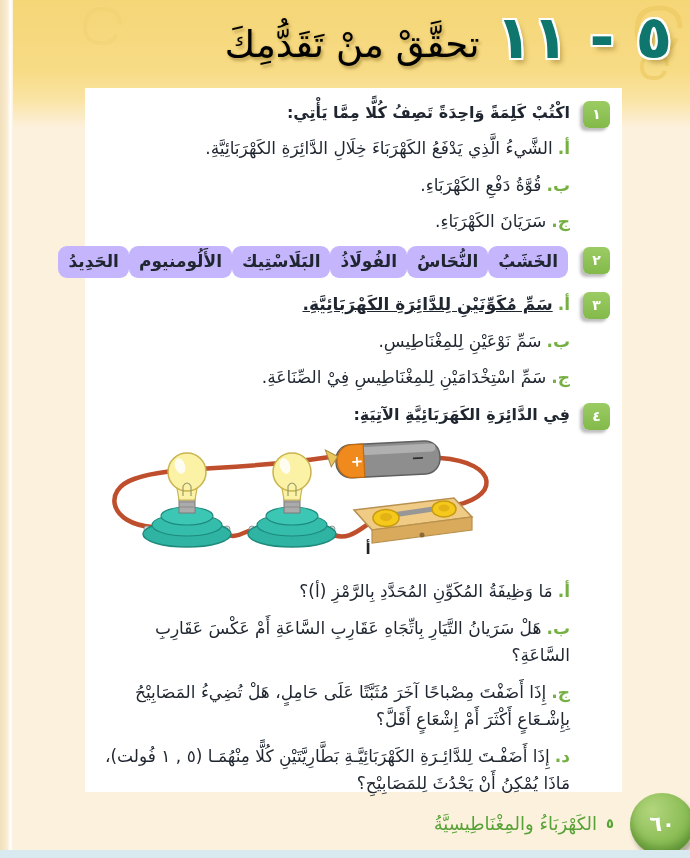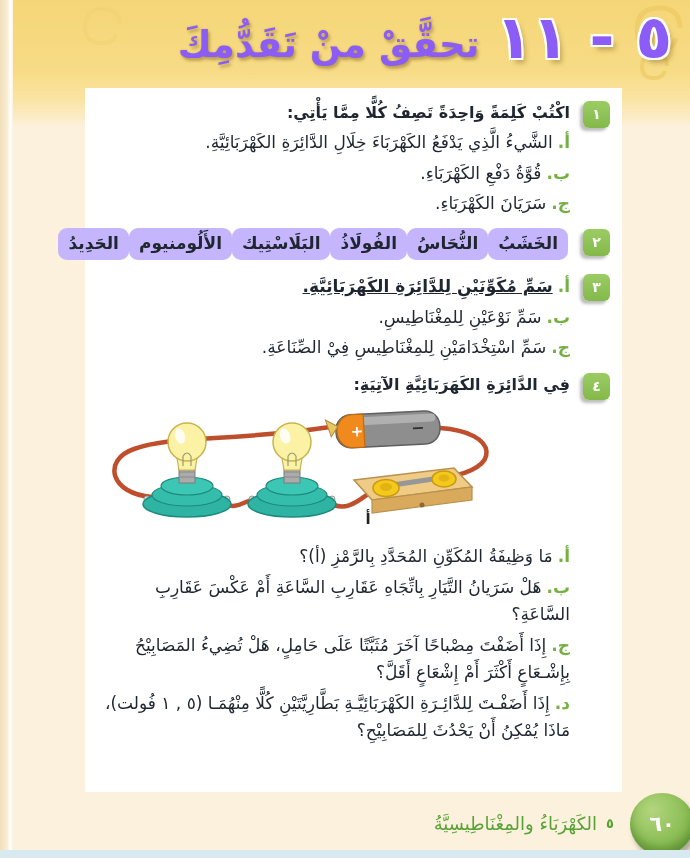--- a/index.html
+++ b/index.html
@@ -12,37 +12,37 @@
   .left-strip{position:absolute;left:0;top:0;bottom:0;width:13px;
     background:linear-gradient(90deg,#F2E0BC 0%,#F9ECD2 55%,#FFFFFF 80%,#FCF1DD 100%);}
   .header-band{position:absolute;left:0;top:0;right:0;height:128px;
     background:linear-gradient(180deg,#F5D677 0%,#F7DB85 55%,#FAE4A4 78%,#FCF1DD 100%);}
   .swirl{position:absolute;opacity:.65;}
   .bottom-strip{position:absolute;left:0;right:0;bottom:0;height:8px;background:#D9E9F0;}
 
   
   .page-title{position:absolute;top:4px;right:18px;direction:rtl;
     display:flex;align-items:center;gap:16px;}
-  .lesson-num{color:#8b5cf6;font-size:60px;font-weight:bold;line-height:1.1;letter-spacing:2px;
+  .lesson-num{color:#0f766e;font-size:60px;font-weight:bold;line-height:1.1;letter-spacing:2px;
     text-shadow:-2px 0 0 #fff,2px 0 0 #fff,0 -2px 0 #fff,0 2px 0 #fff,
                 -2px -2px 0 #fff,2px 2px 0 #fff,-2px 2px 0 #fff,2px -2px 0 #fff,
                 4px 5px 5px rgba(130,105,30,.45);}
-  .title-text{color:#8b5cf6;font-size:37px;font-weight:bold;padding-top:14px;
+  .title-text{color:#000000;font-size:37px;font-weight:normal;padding-top:14px;
     text-shadow:2px 3px 3px rgba(150,120,45,.55),0 0 2px rgba(190,160,70,.6);}
 
   
   .content{position:absolute;left:85px;top:88px;width:537px;height:704px;background:#FFFFFF;}
   .content-inner{padding:12px 52px 0 14px;direction:rtl;color:#1F2630;}
   .qblock{position:relative;margin-bottom:10px;}
   .q-badge{position:absolute;right:-40px;top:1px;width:27px;height:27px;border-radius:6px;
     background:linear-gradient(180deg,#9BCC64,#83B94A);
     box-shadow:-3px 3px 3px rgba(110,110,110,.45);
     color:#fff;font-size:14px;font-weight:bold;text-align:center;line-height:27px;}
   .q-head{font-size:16px;font-weight:bold;line-height:1.65;}
-  .item{font-size:17px;line-height:1.62;margin:3px 0;}
+  .item{font-size:17px;line-height:1.62;margin:9px 0;}
   .item-letter{color:#76B043;font-weight:bold;margin-left:5px;}
 
   .chips{display:flex;justify-content:space-between;align-items:flex-start;
     margin:9px 2px 13px 4px;}
   .chip{background:#c4b5fd;border-radius:9px;padding:5px 10px 7px;font-size:17px;font-weight:bold;}
 
   .figure-wrap{direction:ltr;margin:2px 0 4px;text-align:center;}
 
   
   .footer-line{position:absolute;bottom:24px;right:76px;direction:rtl;

